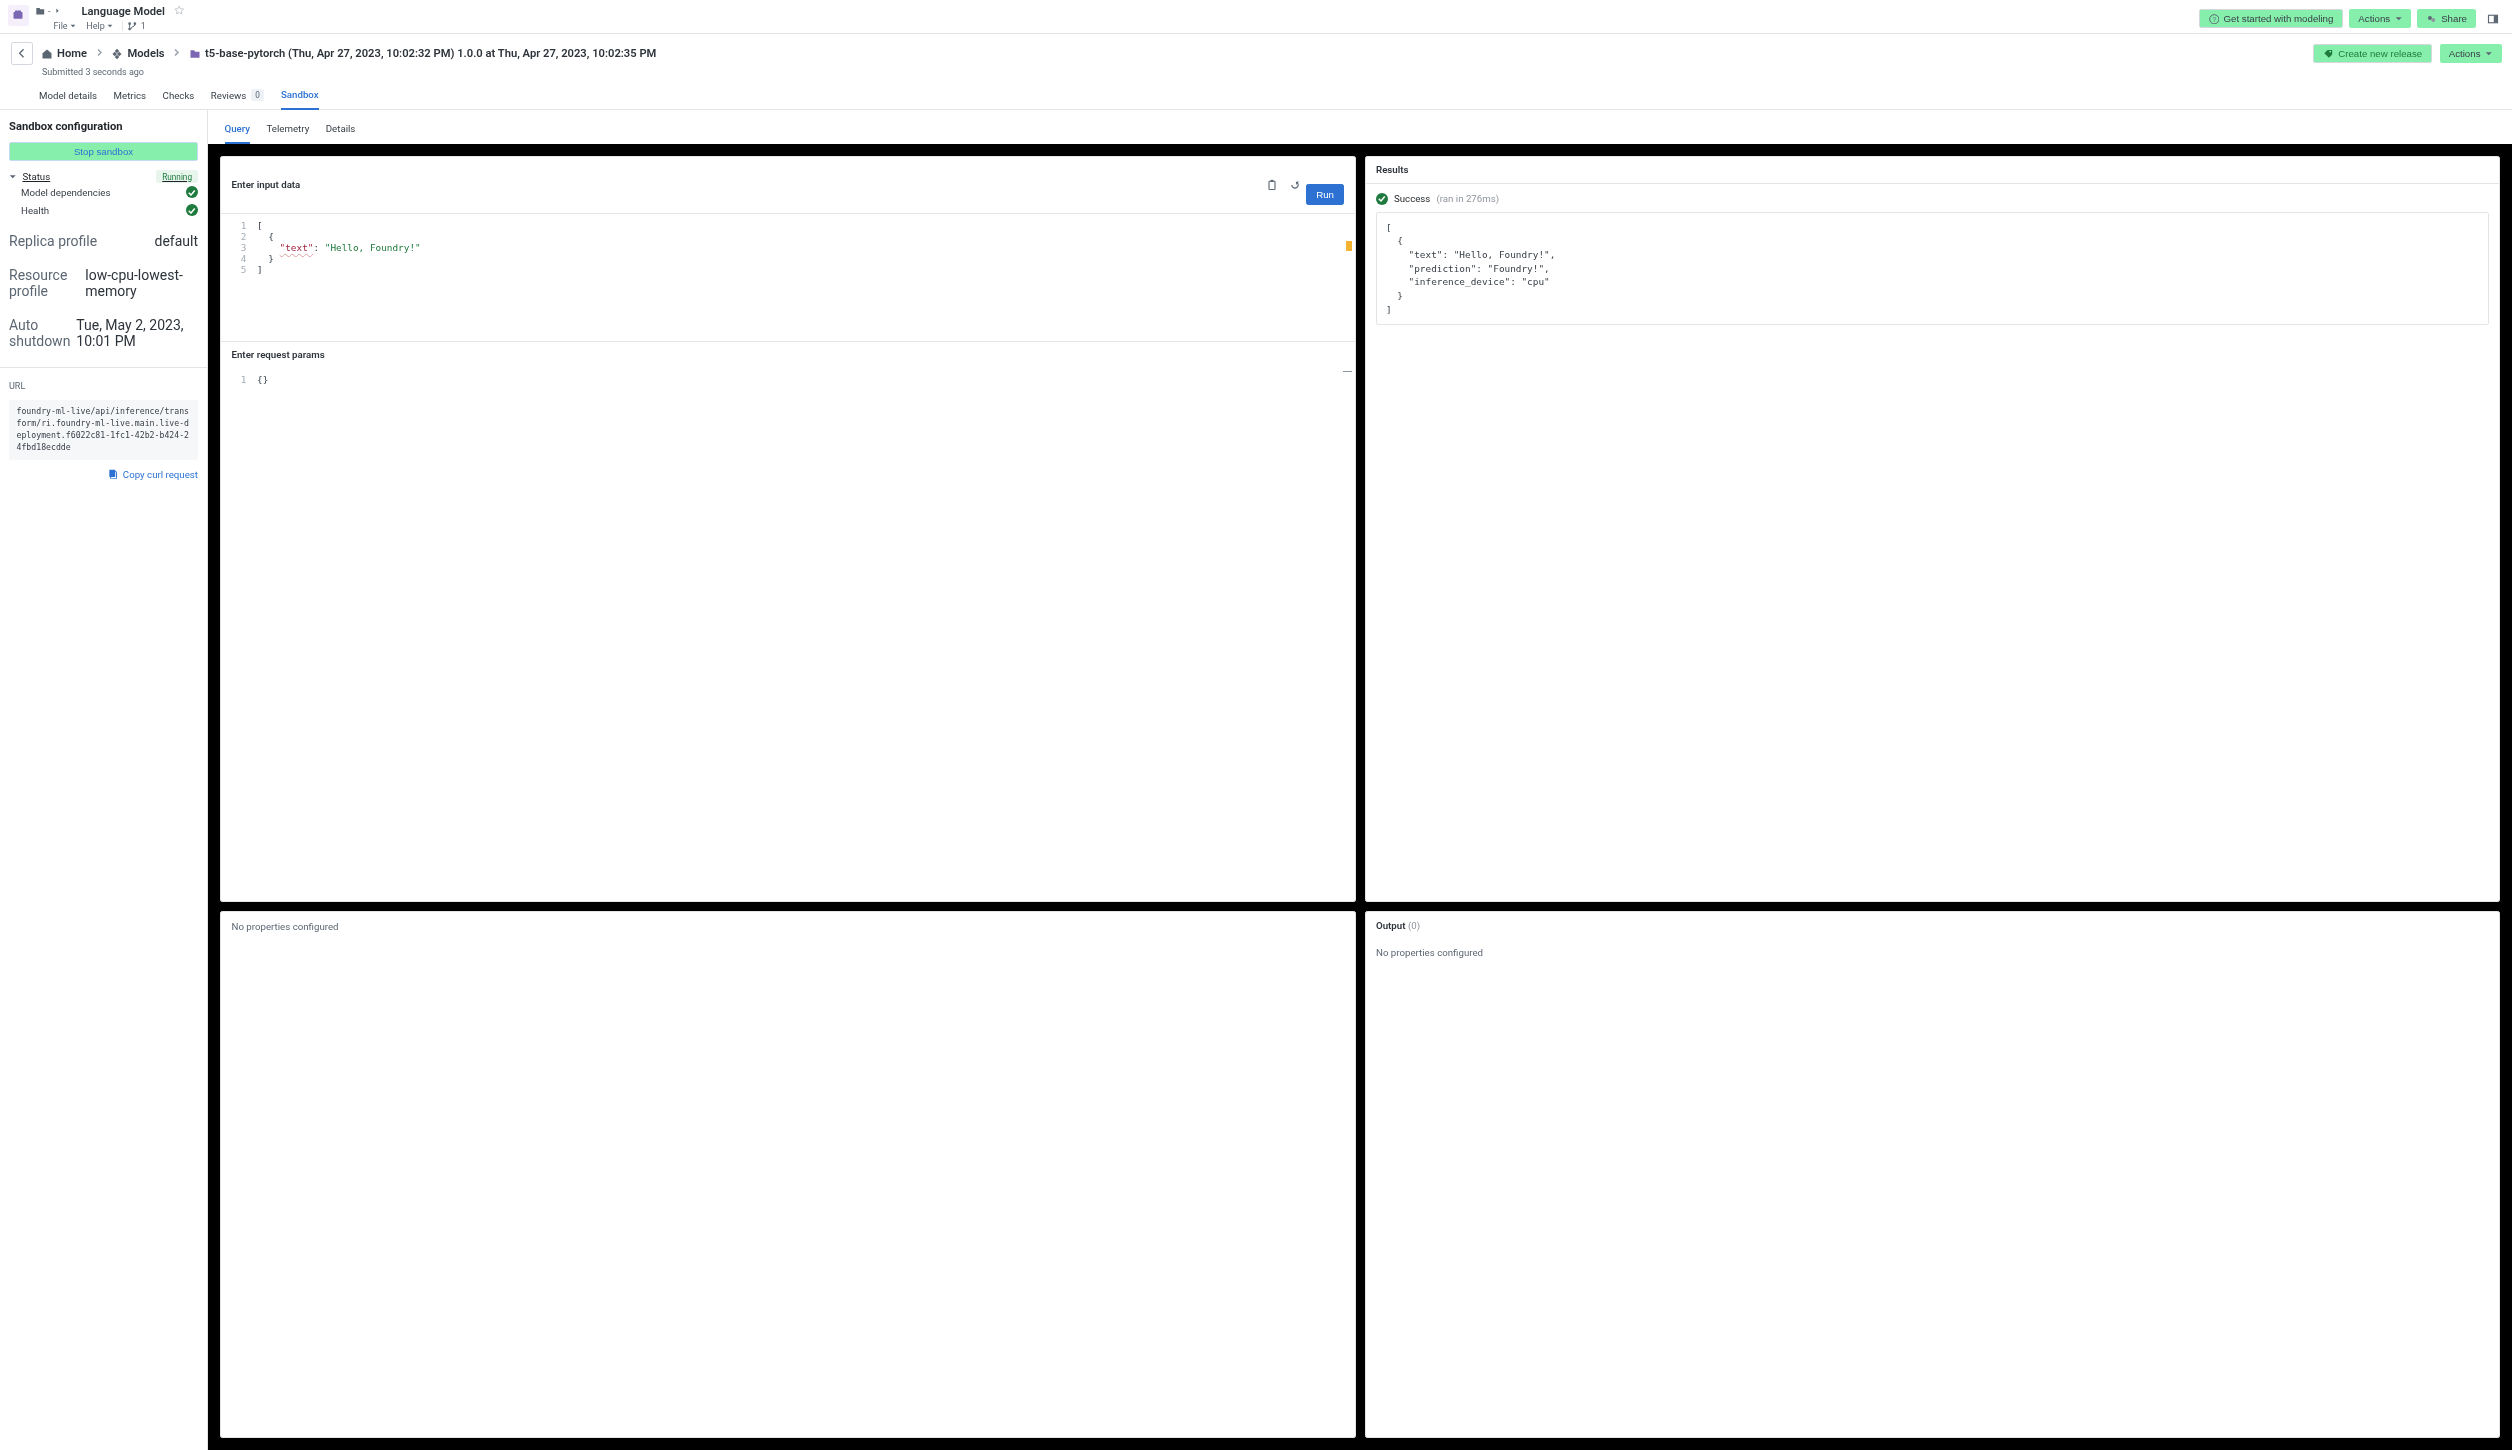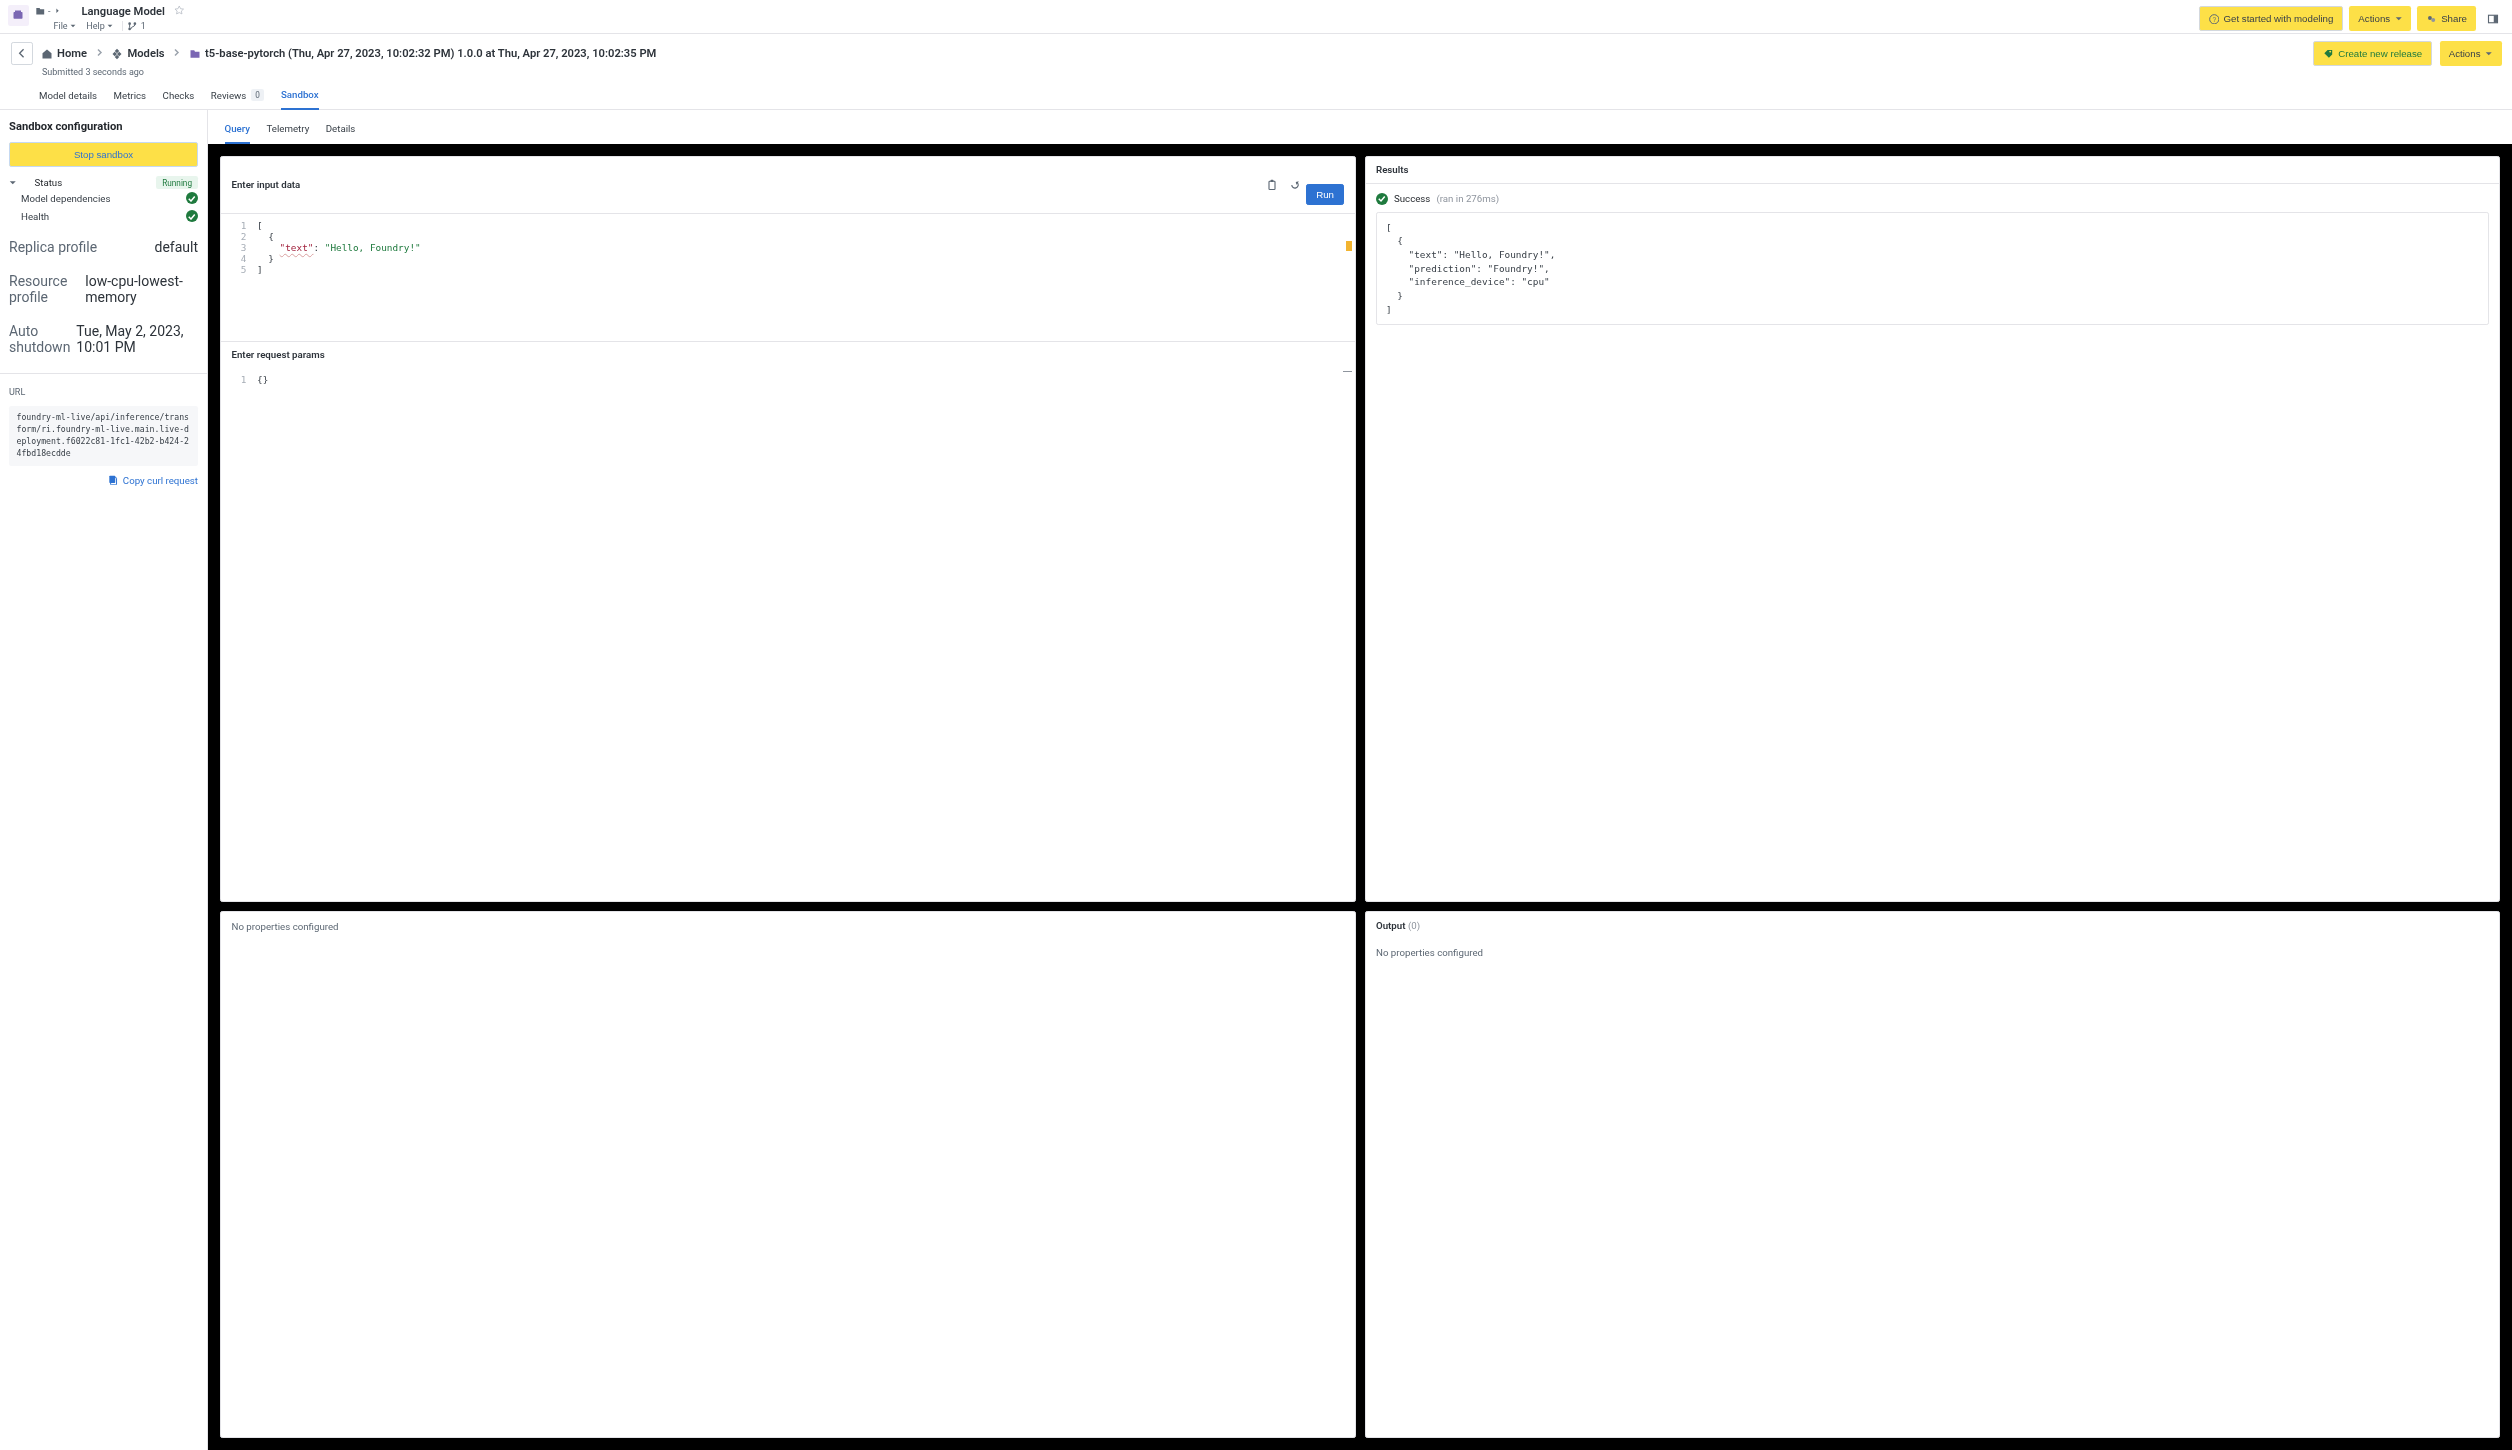--- a/index.html
+++ b/index.html
@@ -14,21 +14,21 @@
   .tb-chip svg { width: 10.5px; height: 10.5px; fill: #5c6773; }
   .tb-title { font-size: 11.2px; font-weight: 600; color: #2d333a; margin-left: 16px; }
   .tb-star { color: #b6bcc4; margin-left: 4.5px; }
   .tb-menu { position: absolute; top: 19.5px; left: 49px; display: flex; gap: 1.5px; font-size: 9px; color: #5c6773; align-items: center; justify-content: center; }
   .tb-menu .mi { padding: 1.5px 4.5px; cursor: pointer; display:flex; align-items:center; gap:2.2px;}
   .tb-menu .mi svg{width:6px;height:6px;fill:#5c6773;}
   .tb-menu .msep{ width:0.7px; height:10.5px; background:#e4e4e8; margin:0 3px;}
   .tb-menu .branch{display:flex; align-items:center; gap:3px;}
   .tb-menu .branch svg{width:10.5px;height:10.5px;fill:#5c6773;}
   .titlebar .spacer { flex: 1; }
-  .btn { display: inline-flex; align-items: center; gap: 4.5px; height: 25px; padding: 0 9px; border: 0.7px solid #d3d8de; background: #fde047; border-radius: 2.2px; font-size: 9.7px; color: #394048; cursor: pointer; }
+  .btn { display: inline-flex; align-items: center; gap: 4.5px; height: 19px; padding: 0 9px; border: 0.7px solid #d3d8de; background: #86efac; border-radius: 2.2px; font-size: 9.7px; color: #394048; cursor: pointer; }
   .btn svg { width: 10.5px; height: 10.5px; fill: #5c6773; }
   .btn.primary { background: #2d72d2; border-color: #2d72d2; color: #fff; margin-top: 20px; }
   .btn.ghost { border: none; }
   .icon-btn{ width:22.5px; height:22.5px; display:inline-flex; align-items:center; justify-content:center; border:none; background:transparent; cursor:pointer; border-radius:2.2px;}
   .icon-btn svg{width:12px;height:12px;fill:#5c6773;}
 
   
   .crumbrow { display: flex; align-items: center; height: 39px; padding: 0 10.5px; gap: 7.5px; }
   .back-btn{ width:22.5px;height:22.5px;border:0.7px solid #d3d8de;border-radius:2.2px;display:flex;align-items:center;justify-content:center;cursor:pointer;}
   .back-btn svg{width:10.5px;height:10.5px;fill:#5c6773;}
@@ -46,21 +46,21 @@
   .primary-tabs { display: flex; gap: 16.5px; padding: 0 39px; border-bottom: 0.7px solid #e4e4e8; font-size: 9.7px; }
   .primary-tabs .tab { padding: 6px 0 7.5px; cursor: pointer; color:#394048; display:flex; align-items:center; gap:4.5px;}
   .primary-tabs .tab.active { color: #2d72d2; border-bottom: 2.2px solid #2d72d2; font-weight:500; margin-bottom:-0.7px;}
   .count-badge{ background:#eef1f5; color:#5c6773; font-size:8.2px; padding:0.7px 4.5px; border-radius:2.2px;}
 
   
   .main { flex:1; display:flex; overflow:hidden; background:#f6f7f9;}
   .sidebar { width: 208px; background:#fff; border-right: 0.7px solid #e4e4e8; padding: 10.5px 9px; display:flex; flex-direction:column; gap:9px; overflow:auto;}
   .sidebar h2{ font-size:11.2px; font-weight:700; color:#1f2328;}
   .btn.stop{ width:100%; justify-content:center; color:#2d72d2; border-color:#c5d9f2;}
-  .section-head{ display:flex; align-items:center; gap:18px; cursor:pointer; }
+  .section-head{ display:flex; align-items:center; gap:6px; cursor:pointer;text-decoration:underline; }
   .section-head svg{width:7.5px;height:7.5px;fill:#5c6773;}
   .status-pill{ margin-left:auto; background:#e8f5ed; color:#1f7a3e; font-size:8.2px; padding:1.5px 6px; border-radius:2.2px;}
   .status-row{ display:flex; align-items:center; padding:3px 0 3px 12px; font-size:9.7px; color:#394048;}
   .status-row .ok{ margin-left:auto; width:12px;height:12px;border-radius:50%; background:#1f7a3e; display:flex;align-items:center;justify-content:center;}
   .status-row .ok svg{width:7.5px;height:7.5px;fill:#fff;}
   .kv{ display:flex; align-items:center; padding:4.5px 0; font-size:14px; color:#5c6773;}
   .kv .v{margin-left:auto; color:#2d333a;}
   .divider{height:0.7px;background:#e4e4e8;margin:4.5px -9px;}
   .url-label{font-size:9px;color:#5c6773;}
   .url-box{ background:#f6f7f9; border-radius:2.2px; padding:6px 7.5px; font-family: ui-monospace, Menlo, Consolas, monospace; font-size:8.2px; color:#394048; word-break:break-all; line-height:1.45;}

